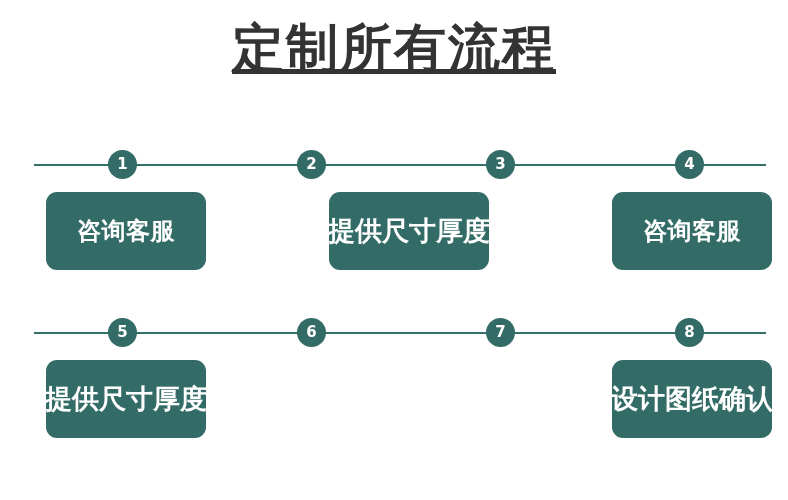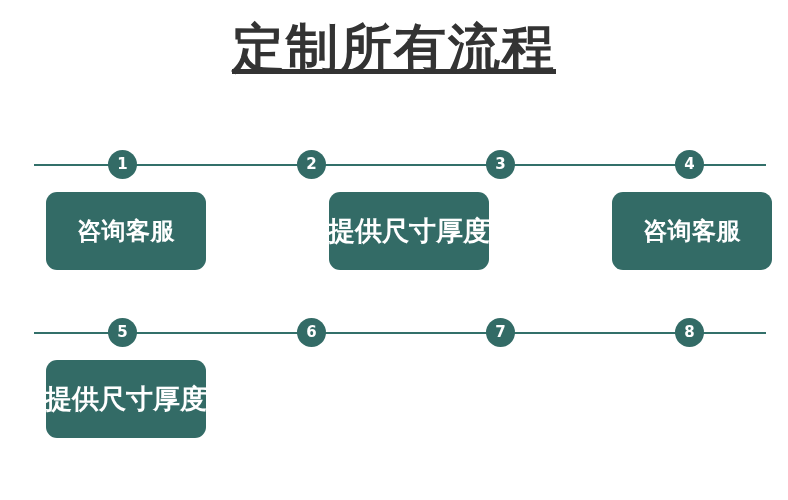--- a/index.html
+++ b/index.html
@@ -155,16 +155,19 @@
       <div class="step-badge b1">5</div>
       <div class="step-badge b2">6</div>
       <div class="step-badge b3">7</div>
       <div class="step-badge b4">8</div>
     </div>
 
     <div class="cards">
       <div class="flow-card tight">
         <span class="card-label">提供尺寸厚度</span>
       </div>
+      <div class="flow-card tight">
+        <span class="card-label">设计图纸确认</span>
+      </div>
     </div>
   </div>
 
 </div>
 
 </body></html>

